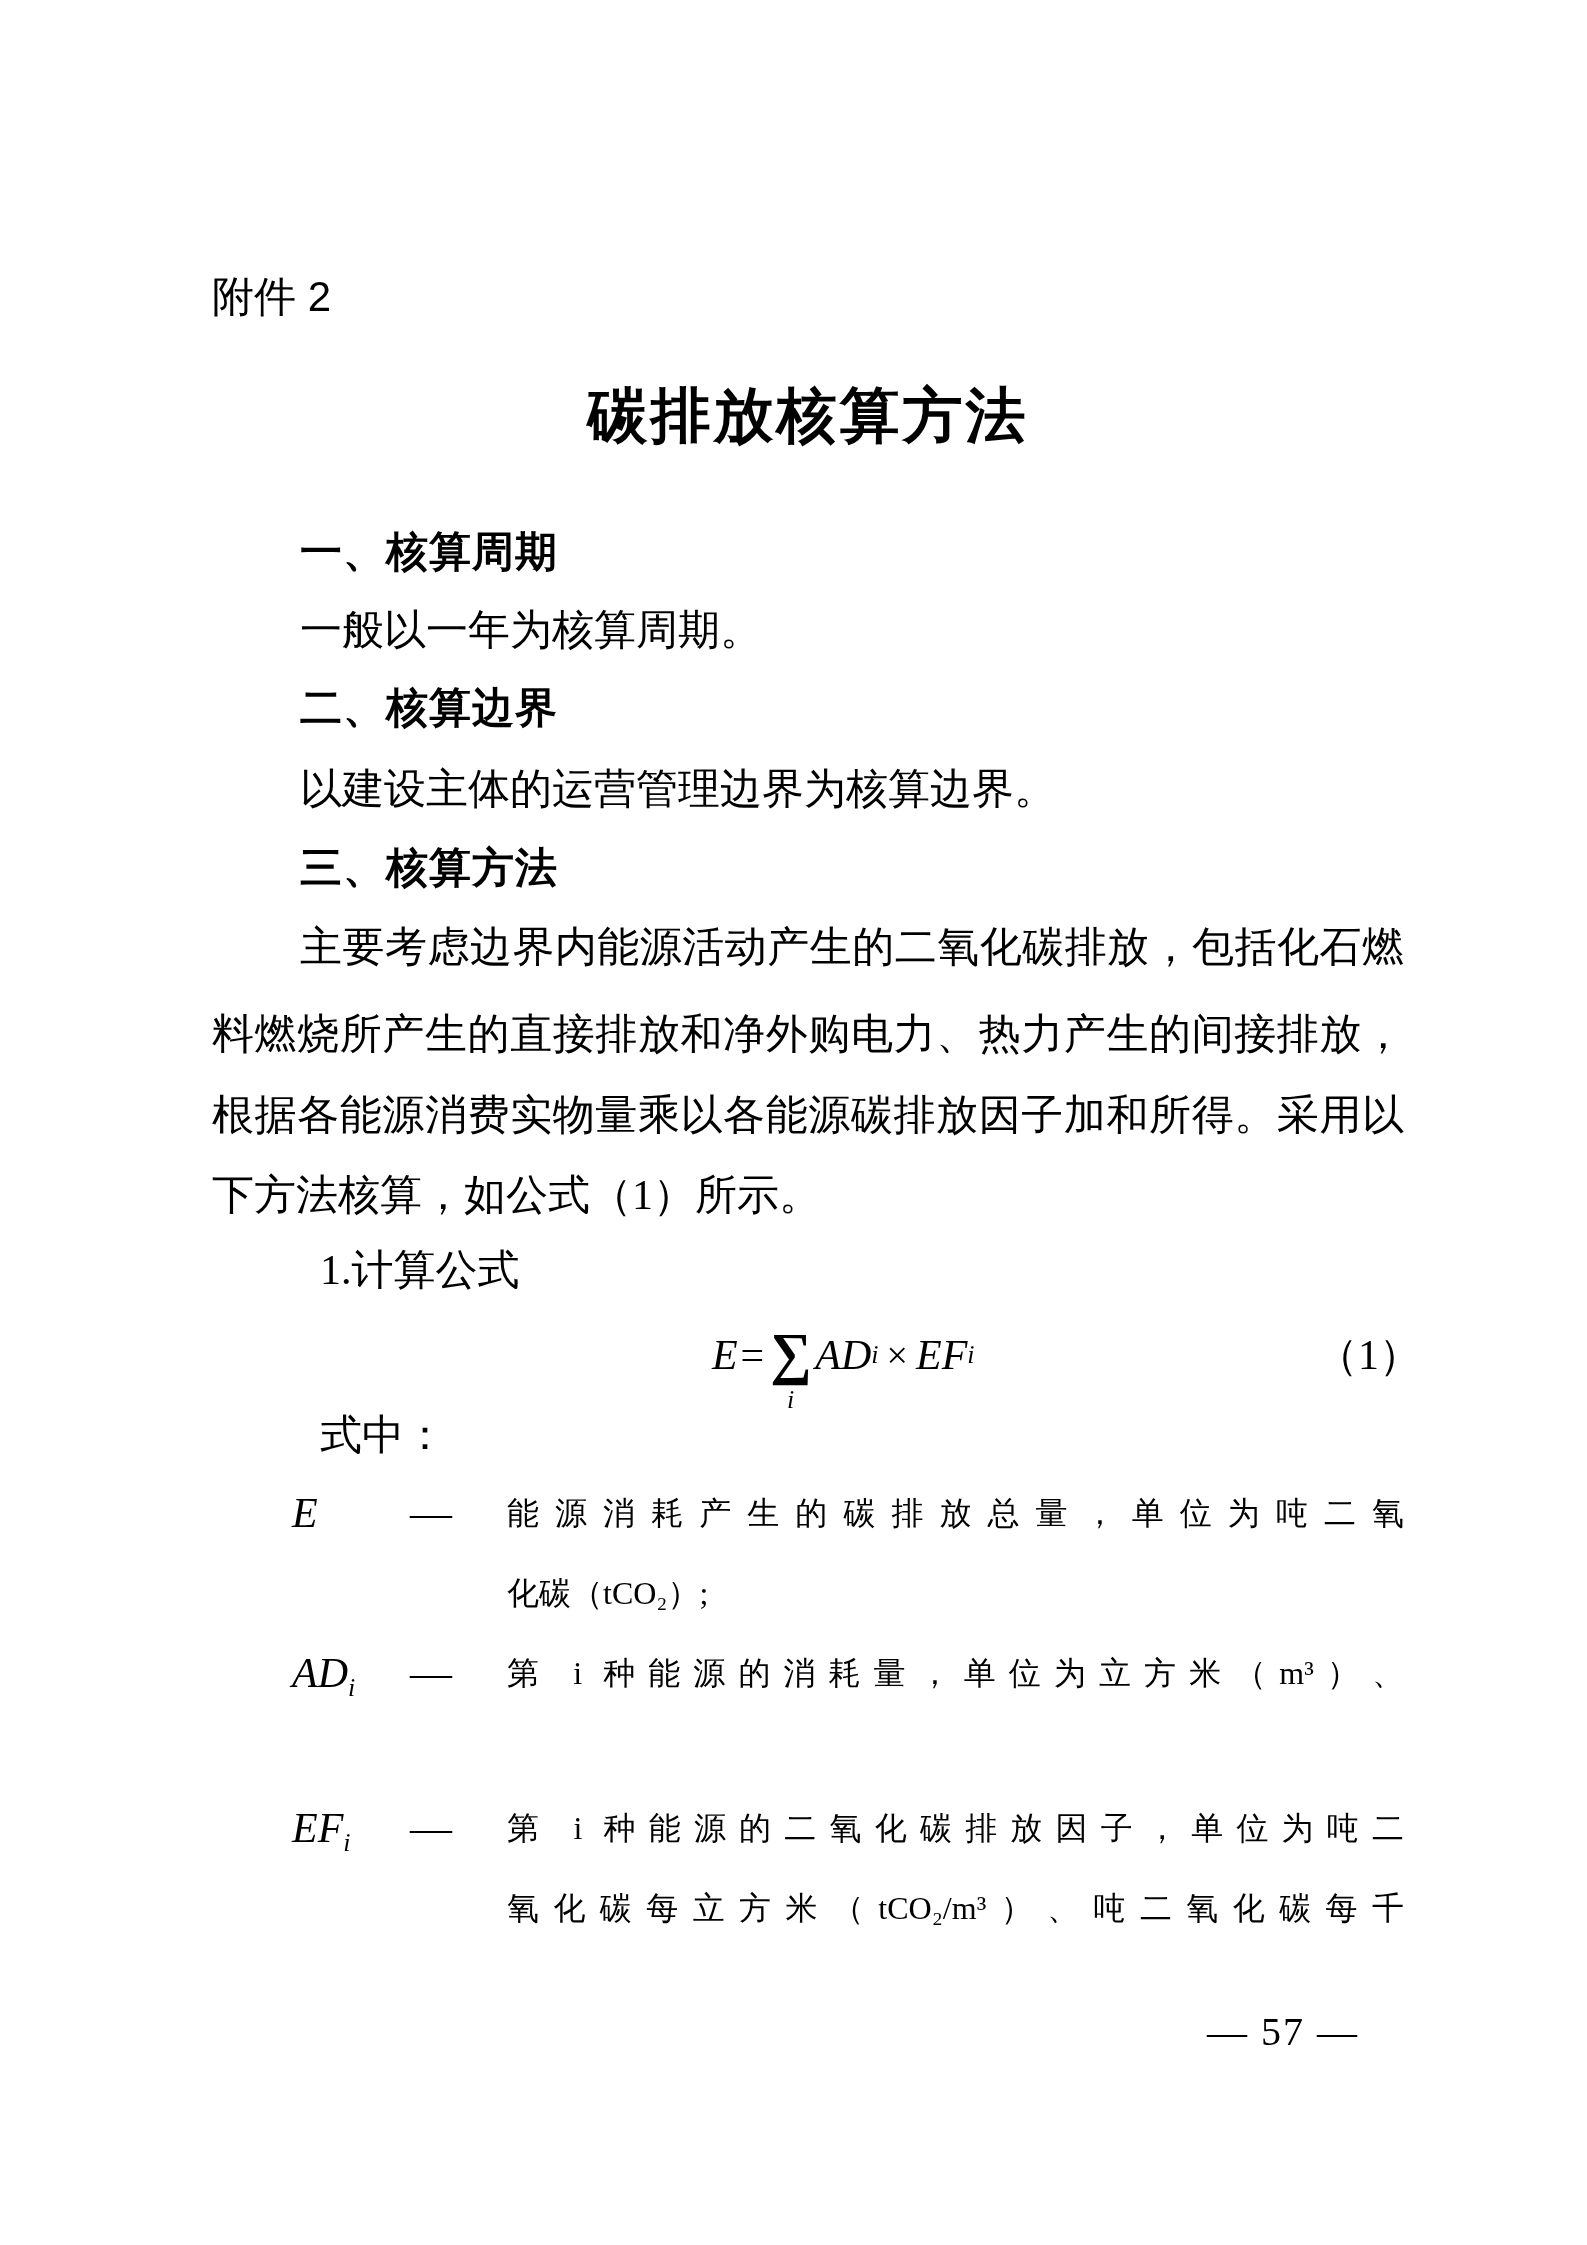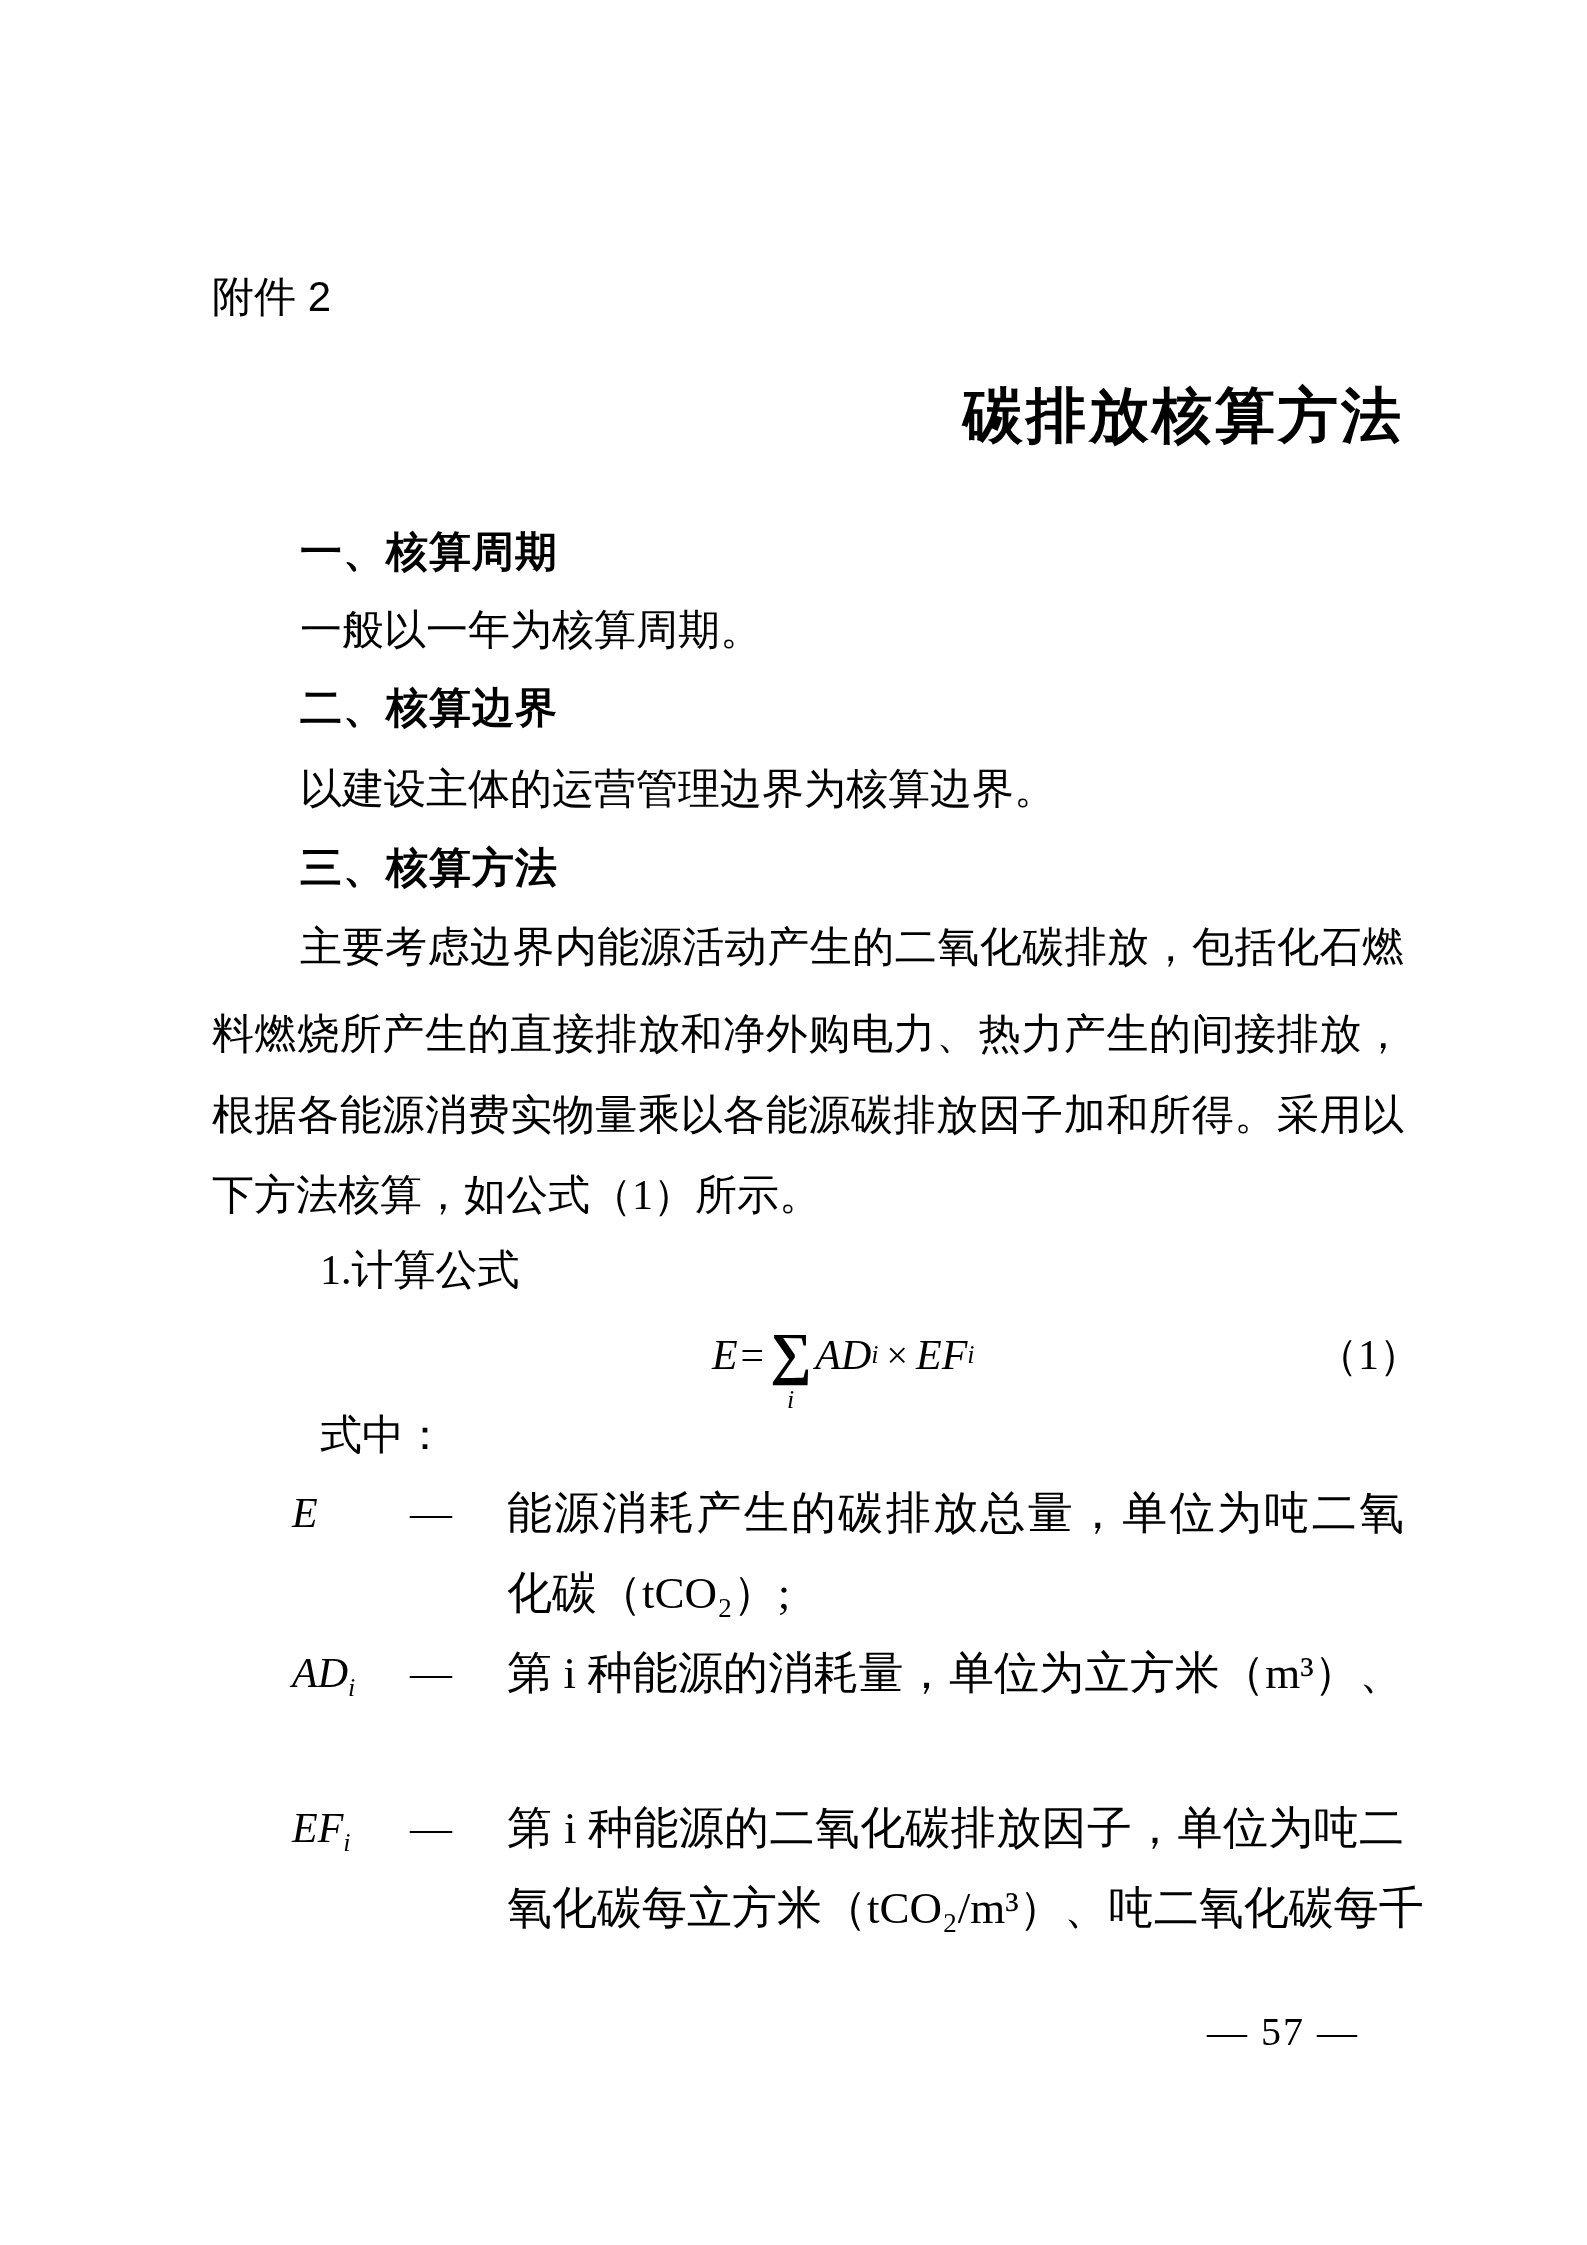--- a/index.html
+++ b/index.html
@@ -19,21 +19,21 @@
   .h {
     font-family:"Liberation Sans", sans-serif; font-weight:bold;
     letter-spacing:1px;
   }
   .attach {
     position:absolute; left:212px; top:257px; height:80px; line-height:80px;
     font-size:42px; font-family:"Liberation Sans", sans-serif; font-weight:normal;
   }
   .title {
     position:absolute; left:212px; top:374px; width:1192px; height:84px;
-    line-height:84px; font-size:60px; font-weight:bold; text-align:right;
+    line-height:84px; font-size:60px; font-weight:bold; text-align:center;
     letter-spacing:3px; font-family:Liberation Serif, serif;
   }
   
   .formula-block { position:absolute; left:212px; top:1305px; width:1192px; height:120px; }
   .formula-row {
     position:absolute; left:500px; top:0; height:100px;
     display:flex; align-items:center; font-size:42px; font-style:italic;
   }
   .sigma-stack {
     display:inline-flex; flex-direction:column; align-items:center;
@@ -49,21 +49,21 @@
   }
   
   .defrow { position:absolute; left:212px; width:1192px; height:160px; }
   .defsym {
     position:absolute; left:80px; top:0; height:80px; line-height:80px;
     font-size:42px; font-style:italic;
   }
   .defsym sub { font-size:26px; font-style:italic; }
   .defdash { position:absolute; left:198px; top:0; height:80px; line-height:80px; font-size:42px; }
   .defdesc { position:absolute; left:295px; top:0; width:897px; }
-  .dline { height:80px; line-height:80px; font-size:45px; white-space:nowrap; }
+  .dline { height:80px; line-height:80px; font-size:32px; white-space:nowrap; }
   .pagenum {
     position:absolute; left:1207px; top:1992px; height:80px; line-height:80px;
     font-size:40px; letter-spacing:2px;
   }
 </style>
 </head>
 <body>
 
 <div class="page">
 

